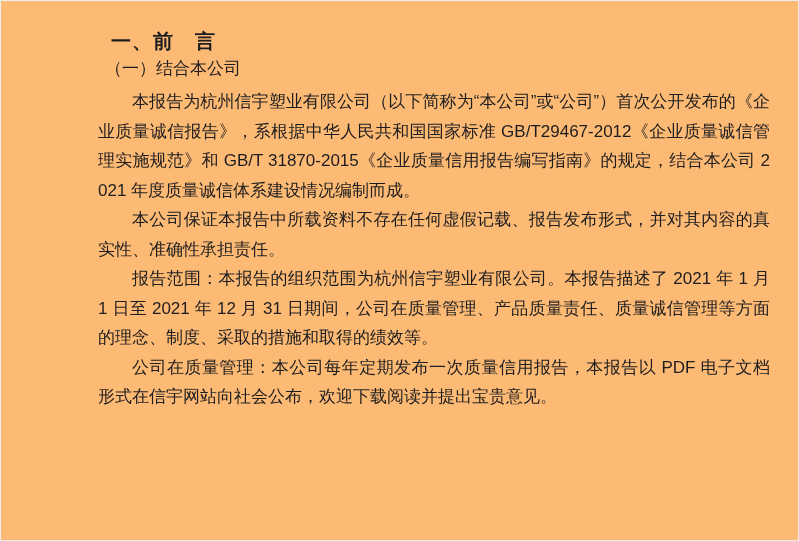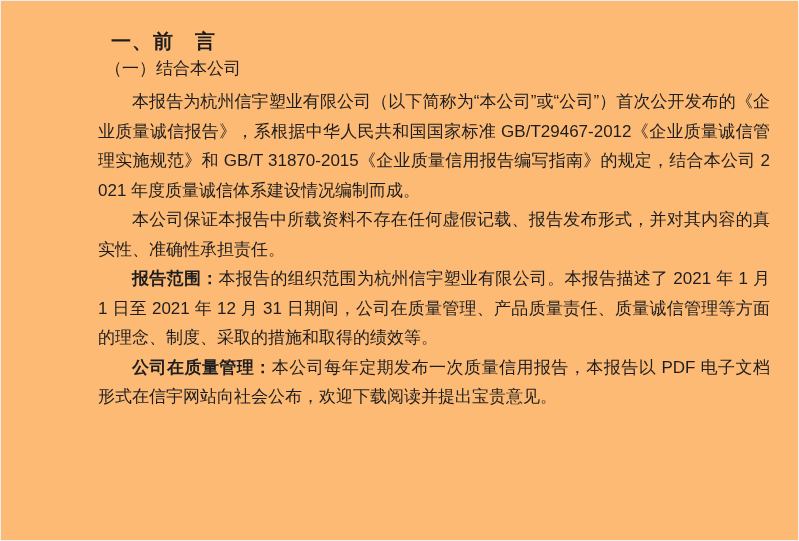--- a/index.html
+++ b/index.html
@@ -48,21 +48,21 @@
     text-justify: inter-ideograph;
     word-break: break-all;
     margin-left: 40px;
   }
   .body-text p {
     margin: 0;
     padding: 0;
     text-indent: 2em;
   }
   .lead {
-    font-weight: 700;
+    font-weight: 400;
   }
 </style>
 </head>
 <body>
 
 <div class="page">
 
   <h1 class="sec-title">一、前　言</h1>
 
   <h2 class="subsec-title">（一）结合本公司</h2>

